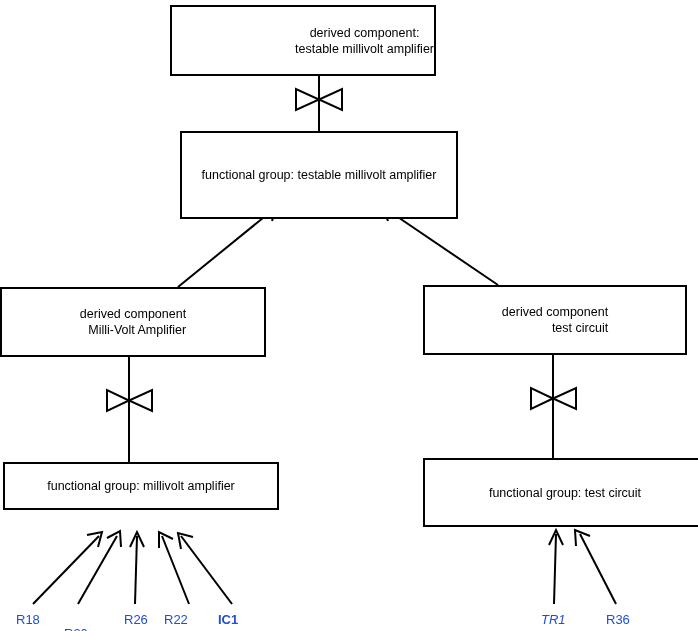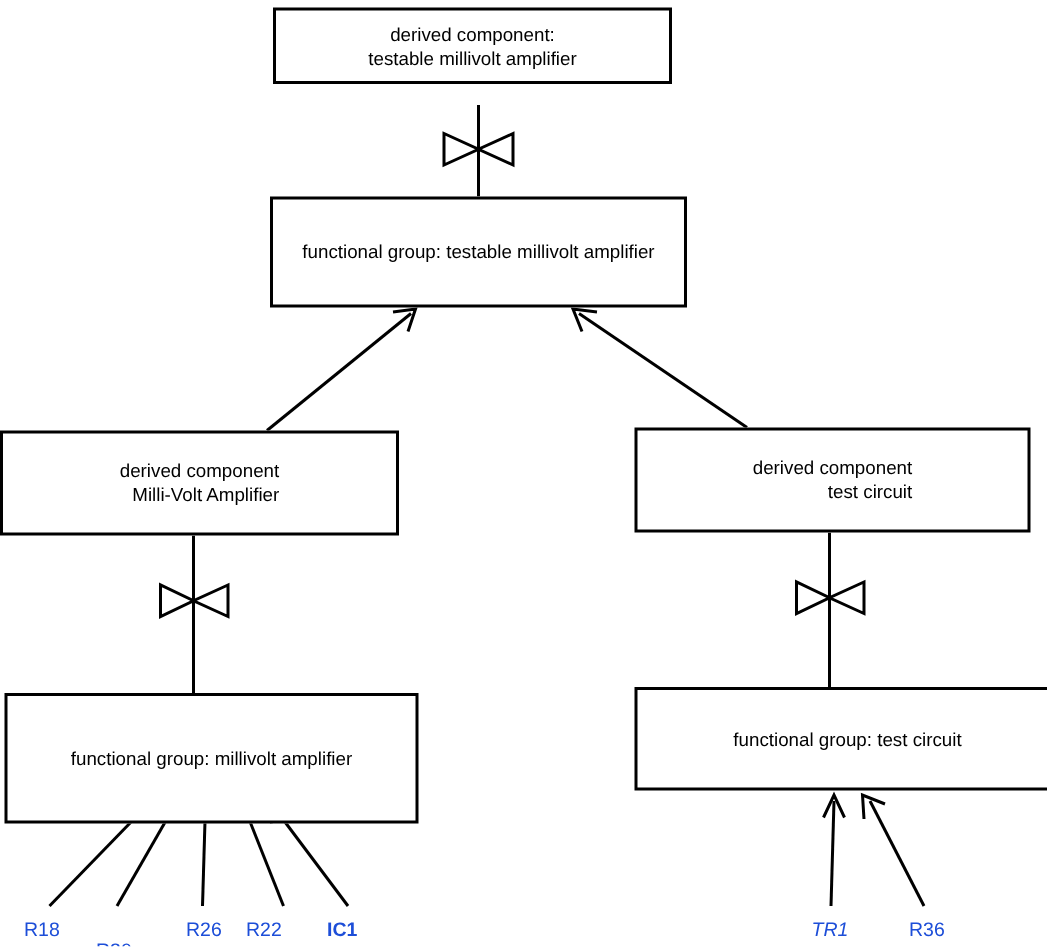--- a/index.html
+++ b/index.html
@@ -109,40 +109,40 @@
     <g>
       <line x1="554" y1="604" x2="556" y2="534" stroke="#000" stroke-width="2"></line>
       <polyline points="549,545 556,530 563,545" fill="none" stroke="#000" stroke-width="2"></polyline>
     </g>
     <g>
       <line x1="616" y1="604" x2="580" y2="534" stroke="#000" stroke-width="2"></line>
       <polyline points="576,546 575,530 590,536" fill="none" stroke="#000" stroke-width="2"></polyline>
     </g>
   </svg>
 
-  <div class="node center-block" style="left:182px; top:5px; width:266px; height:51px;">
+  <div class="node center-block" style="left:170px; top:5px; width:266px; height:71px;justify-content:flex-end;">
     <span class="node-text">derived component:
 testable millivolt amplifier</span>
   </div>
 
-  <div class="node center-block" style="left:180px; top:131px; width:278px; height:74px;">
+  <div class="node center-block" style="left:180px; top:131px; width:278px; height:88px;">
     <span class="node-text">functional group: testable millivolt amplifier</span>
   </div>
 
   <div class="node left-block" style="left:0px; top:287px; width:266px; height:70px;">
     <span class="node-text">derived component
 Milli-Volt Amplifier</span>
   </div>
 
   <div class="node left-block" style="left:423px; top:285px; width:264px; height:70px;">
     <span class="node-text">derived component
 test circuit</span>
   </div>
 
-  <div class="node center-block" style="left:3px; top:462px; width:276px; height:87px;">
+  <div class="node center-block" style="left:3px; top:462px; width:276px; height:48px;">
     <span class="node-text">functional group: millivolt amplifier</span>
   </div>
 
   <div class="node center-block" style="left:423px; top:458px; width:284px; height:69px;">
     <span class="node-text">functional group: test circuit</span>
   </div>
 
   <div class="leaf-label" style="left:16px; top:613px;">R18</div>
   <div class="leaf-label" style="left:64px; top:613px;margin-top:14px;">R30</div>
   <div class="leaf-label" style="left:124px; top:613px;">R26</div>

